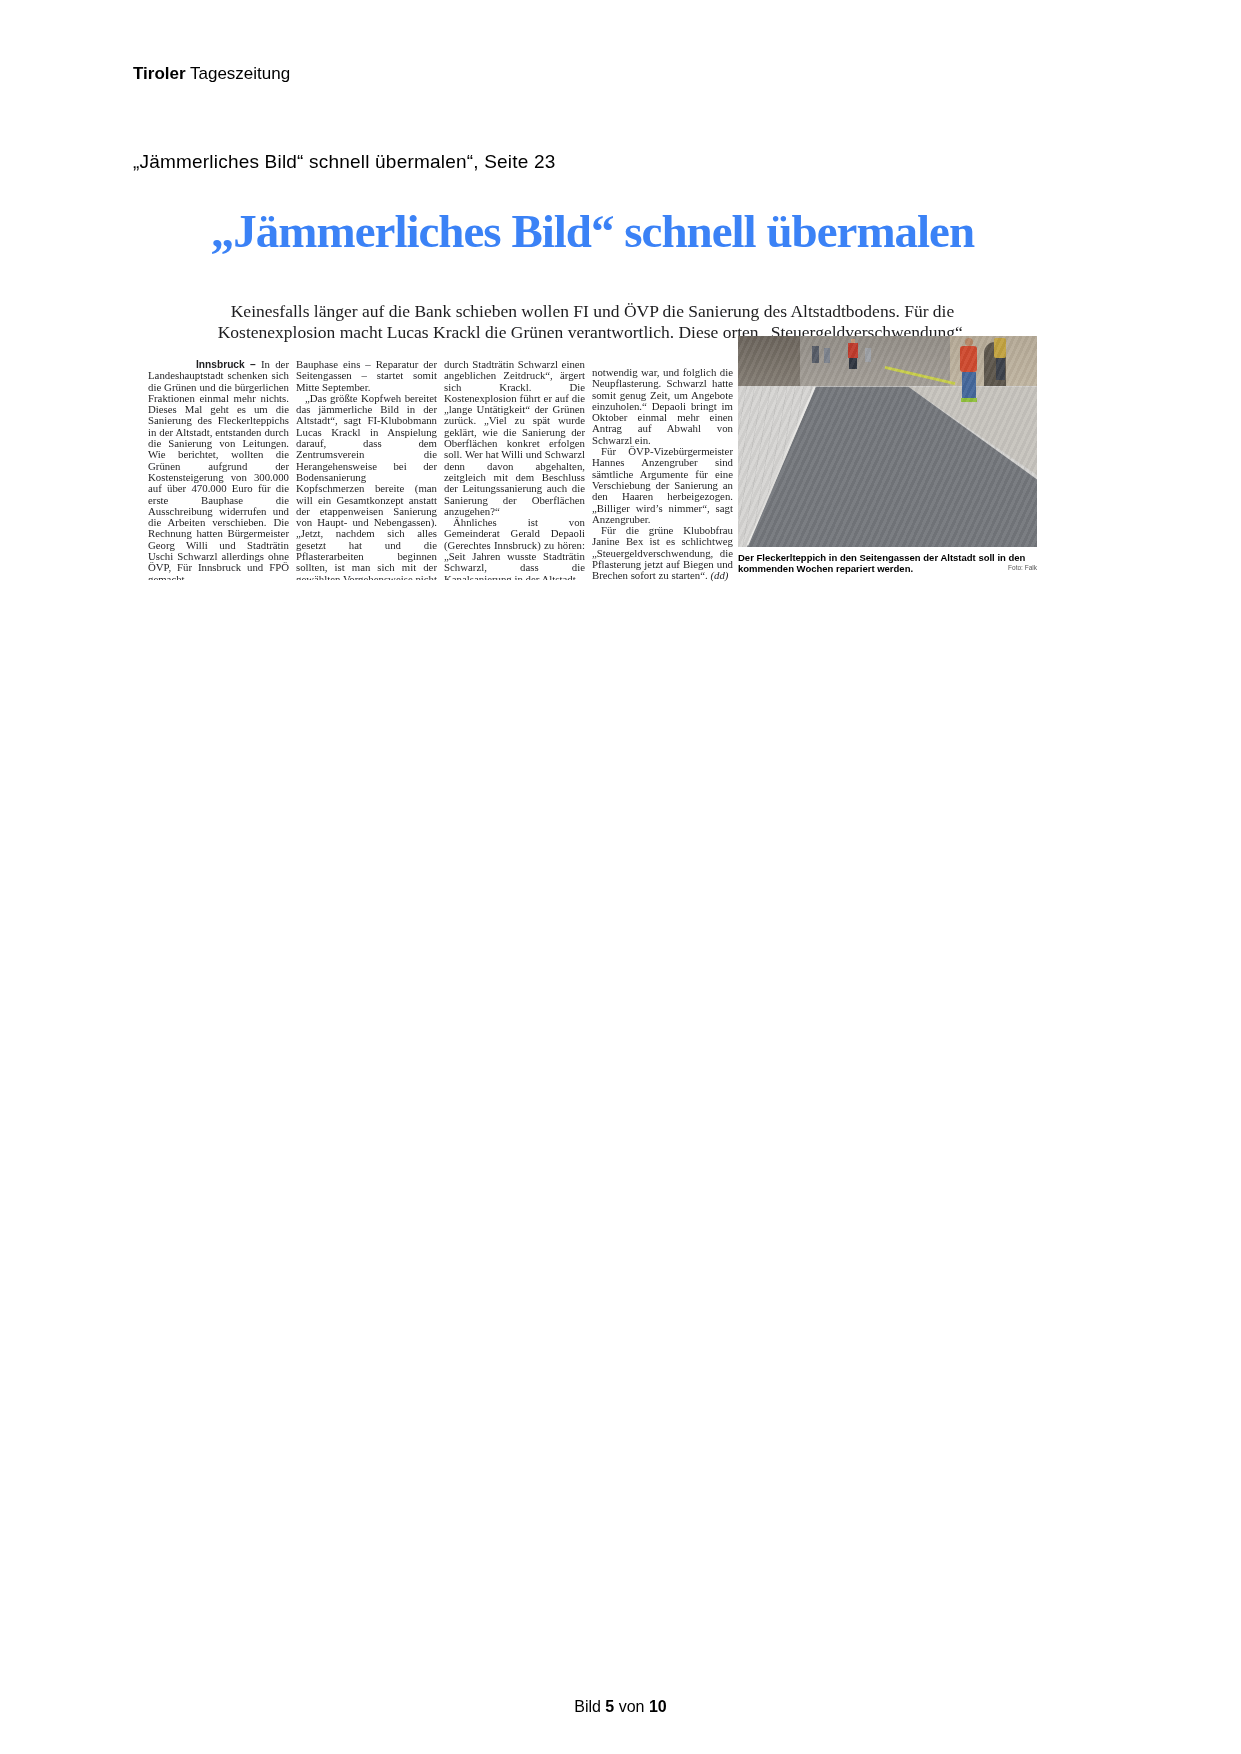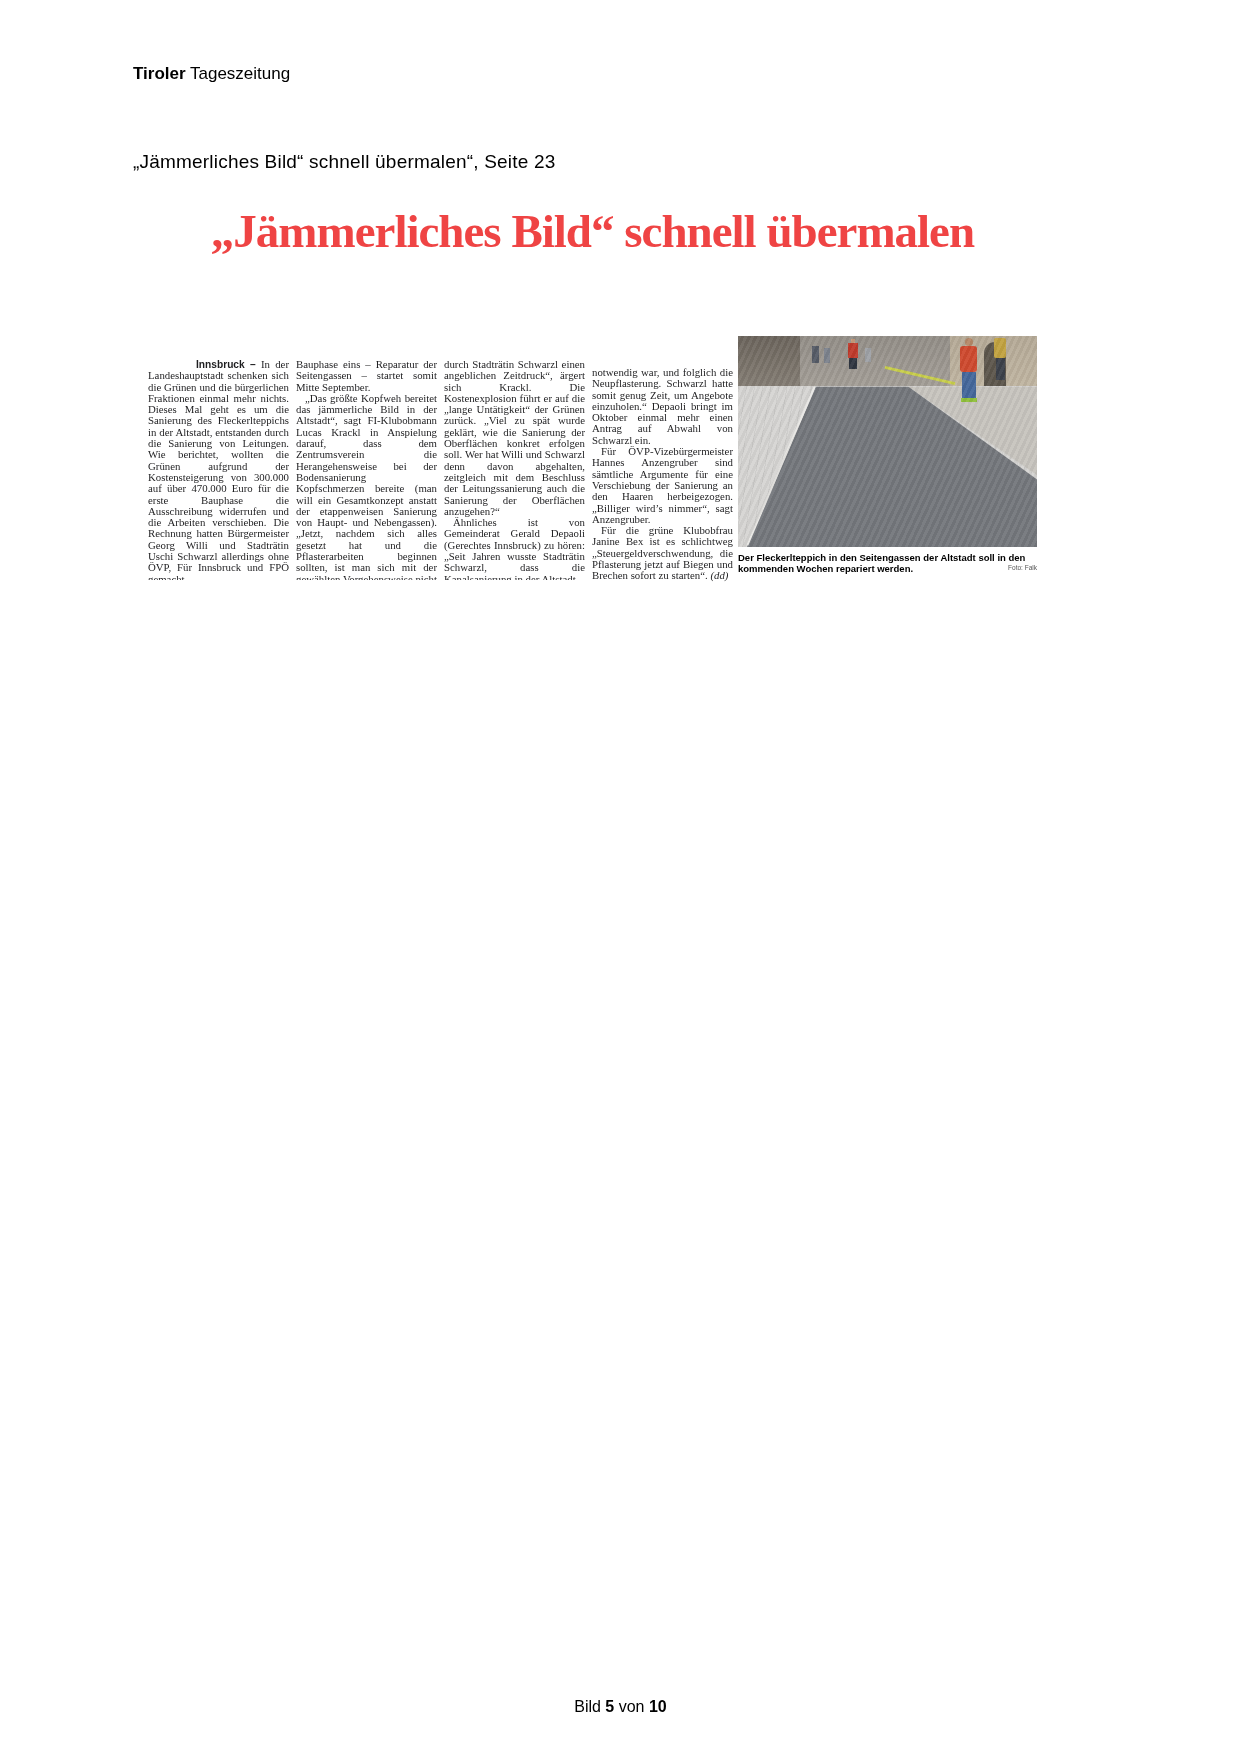--- a/index.html
+++ b/index.html
@@ -9,21 +9,21 @@
   }
   .brand{position:absolute;left:133px;top:64px;font-size:17px;}
   .brand .b{font-weight:700;}
   .doc-heading{position:absolute;left:133px;top:131px;font-size:19px;font-weight:400;letter-spacing:.2px;margin-top:20px;}
 
   
   .clip{position:absolute;left:148px;top:202px;width:889px;height:378px;}
   .headline{
     position:absolute;top:2px;left:0;width:100%;text-align:center;
     font-family:"Liberation Serif",serif;font-weight:700;font-size:47px;
-    letter-spacing:-1px;color:#ef4444;white-space:nowrap;
+    letter-spacing:-1px;color:#3b82f6;white-space:nowrap;
   }
   .subhead{
     position:absolute;top:99px;left:0;width:100%;text-align:center;
     font-family:"Liberation Serif",serif;font-size:17.5px;line-height:21px;color:#1d1d1f;
   }
   .cols{position:absolute;top:157px;left:0;width:584px;height:221px;}
   .col{
     position:absolute;top:0;width:141px;height:221px;overflow:hidden;
     font-family:"Liberation Serif",serif;font-size:10.8px;line-height:11.3px;
     text-align:justify;color:#1e1e20;hyphens:auto;-webkit-hyphens:auto;
@@ -82,20 +82,24 @@
 <body>
 
 <div class="brand"><span class="b">Tiroler</span><span> Tageszeitung</span></div>
 
 <div class="doc-heading">„Jämmerliches Bild“ schnell übermalen“, Seite 23</div>
 
 <div class="clip">
 
   <div class="headline">„Jämmerliches Bild“ schnell übermalen</div>
 
+  <div class="subhead">
+    <div>Keinesfalls länger auf die Bank schieben wollen FI und ÖVP die Sanierung des Altstadtbodens. Für die</div>
+    <div>Kostenexplosion macht Lucas Krackl die Grünen verantwortlich. Diese orten „Steuergeldverschwendung“.</div>
+  </div>
 
   <div class="cols">
     <div class="col c1">
       <p><span class="lead">Innsbruck – </span><span>In der Landeshauptstadt schenken sich die Grünen und die bürgerlichen Fraktionen einmal mehr nichts. Dieses Mal geht es um die Sanierung des Fleckerlteppichs in der Altstadt, entstanden durch die Sanierung von Leitungen. Wie berichtet, wollten die Grünen aufgrund der Kostensteigerung von 300.000 auf über 470.000 Euro für die erste Bauphase die Ausschreibung widerrufen und die Arbeiten verschieben. Die Rechnung hatten Bürgermeister Georg Willi und Stadträtin Uschi Schwarzl allerdings ohne ÖVP, Für Innsbruck und FPÖ gemacht.</span></p>
     </div>
     <div class="col c2">
       <p>Bauphase eins – Reparatur der Seitengassen – startet somit Mitte September.</p>
       <p>„Das größte Kopfweh bereitet das jämmerliche Bild in der Altstadt“, sagt FI-Klubobmann Lucas Krackl in Anspielung darauf, dass dem Zentrumsverein die Herangehensweise bei der Bodensanierung Kopfschmerzen bereite (man will ein Gesamtkonzept anstatt der etappenweisen Sanierung von Haupt- und Nebengassen). „Jetzt, nachdem sich alles gesetzt hat und die Pflasterarbeiten beginnen sollten, ist man sich mit der gewählten Vorgehensweise nicht sicher und beklagt</p>
     </div>
     <div class="col c3">

